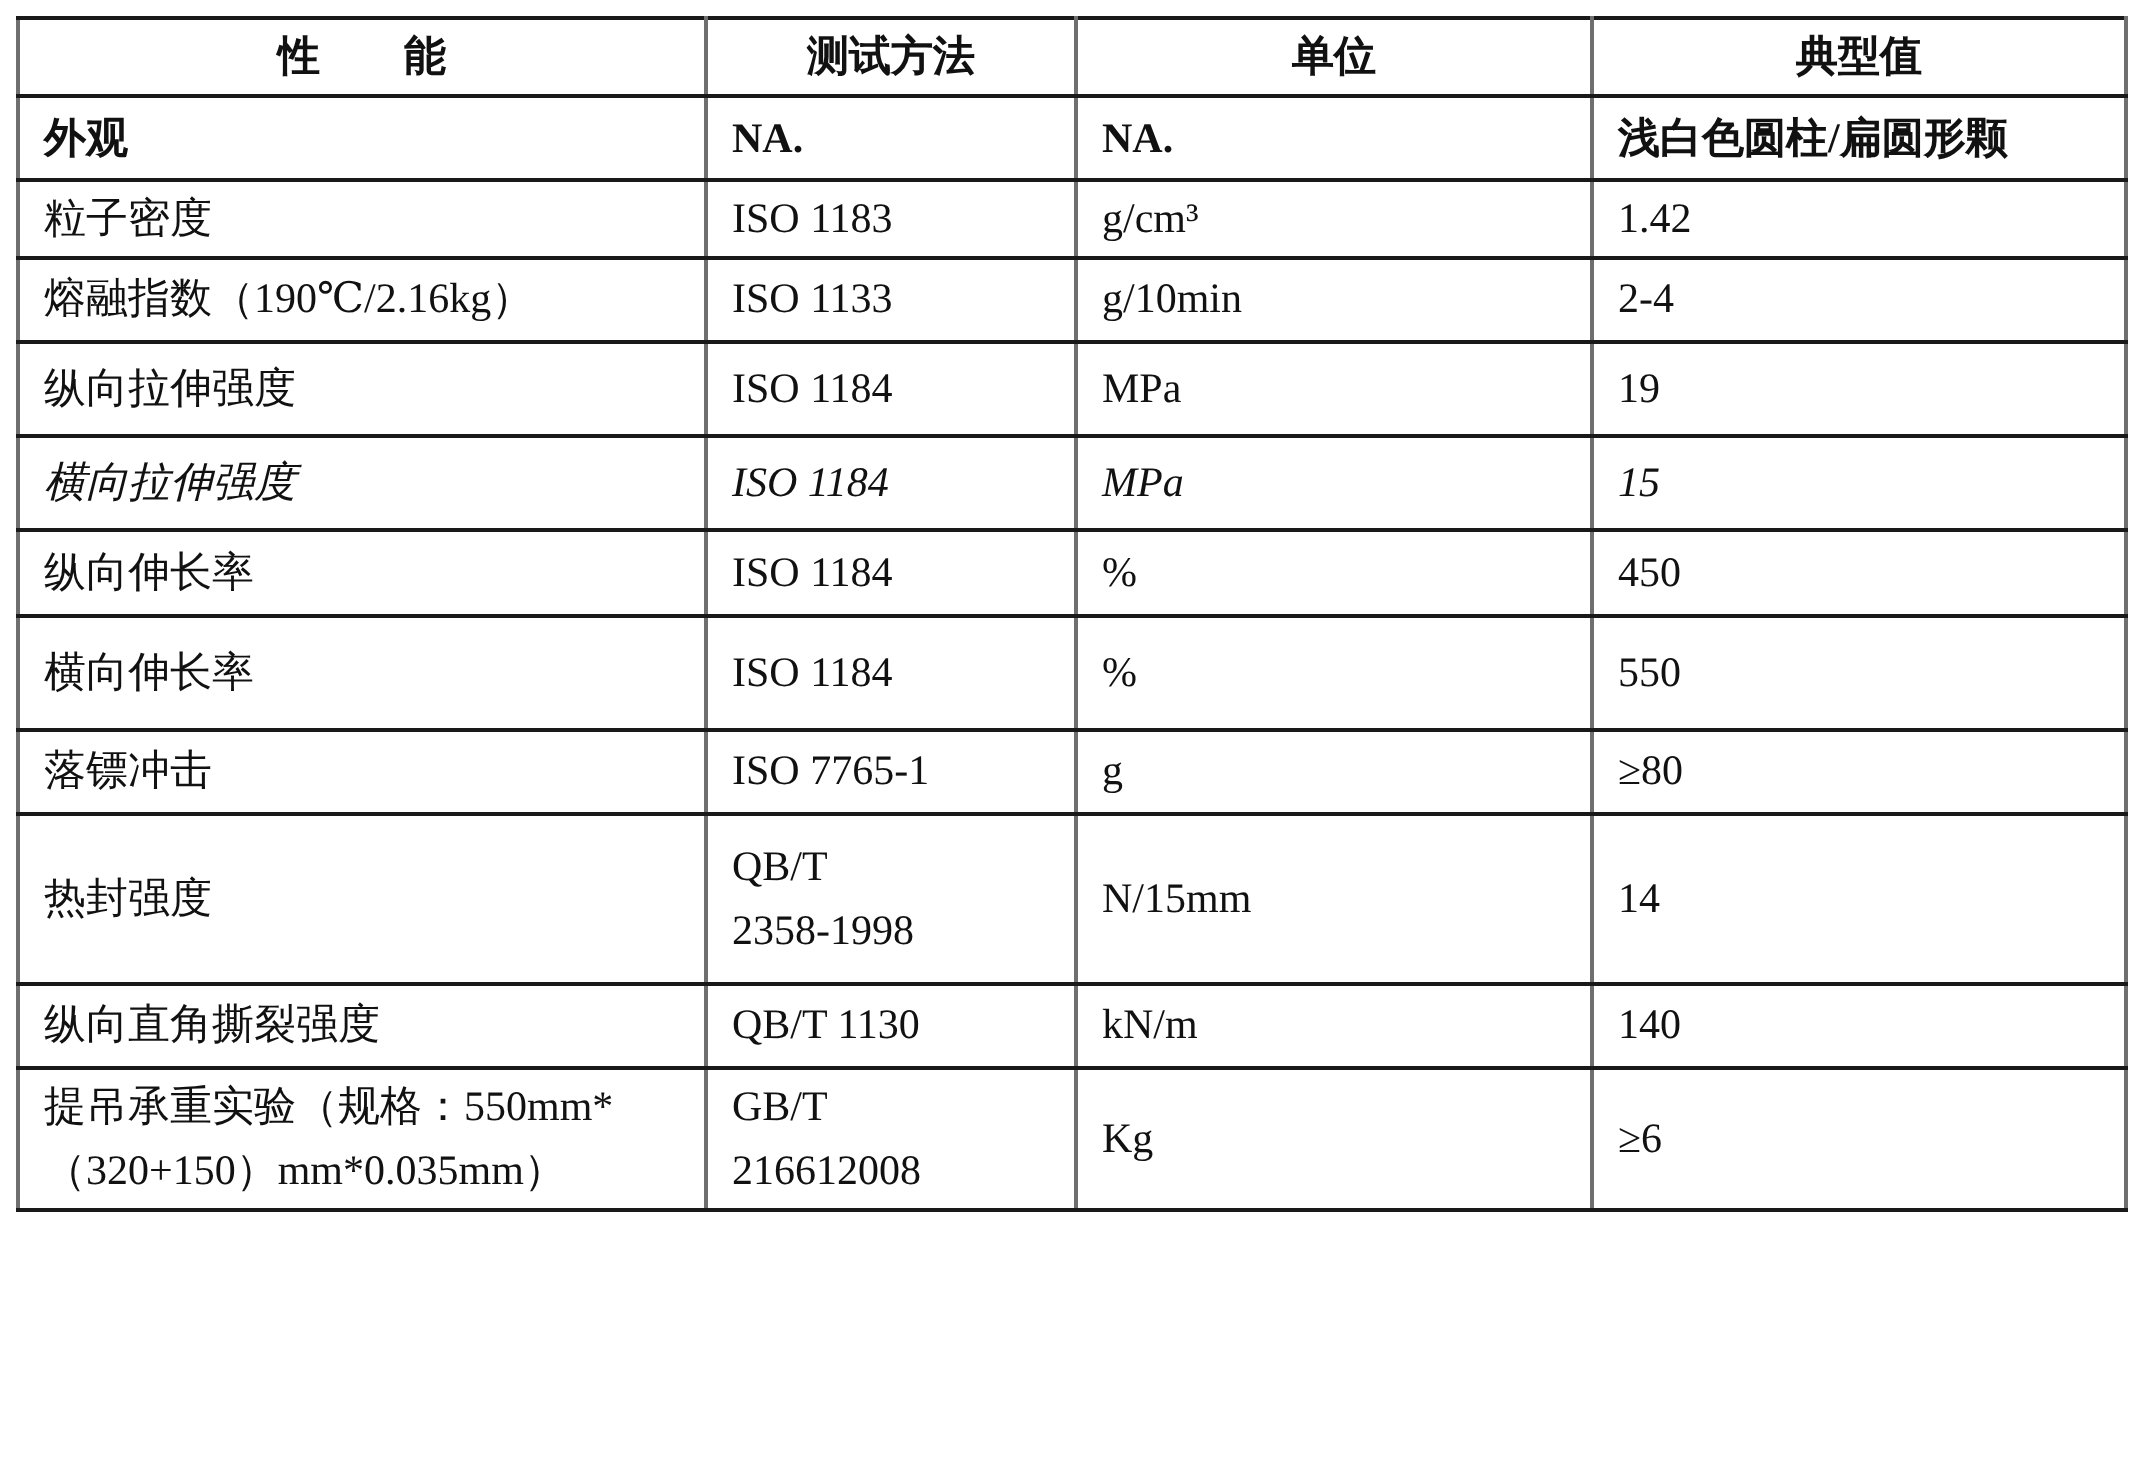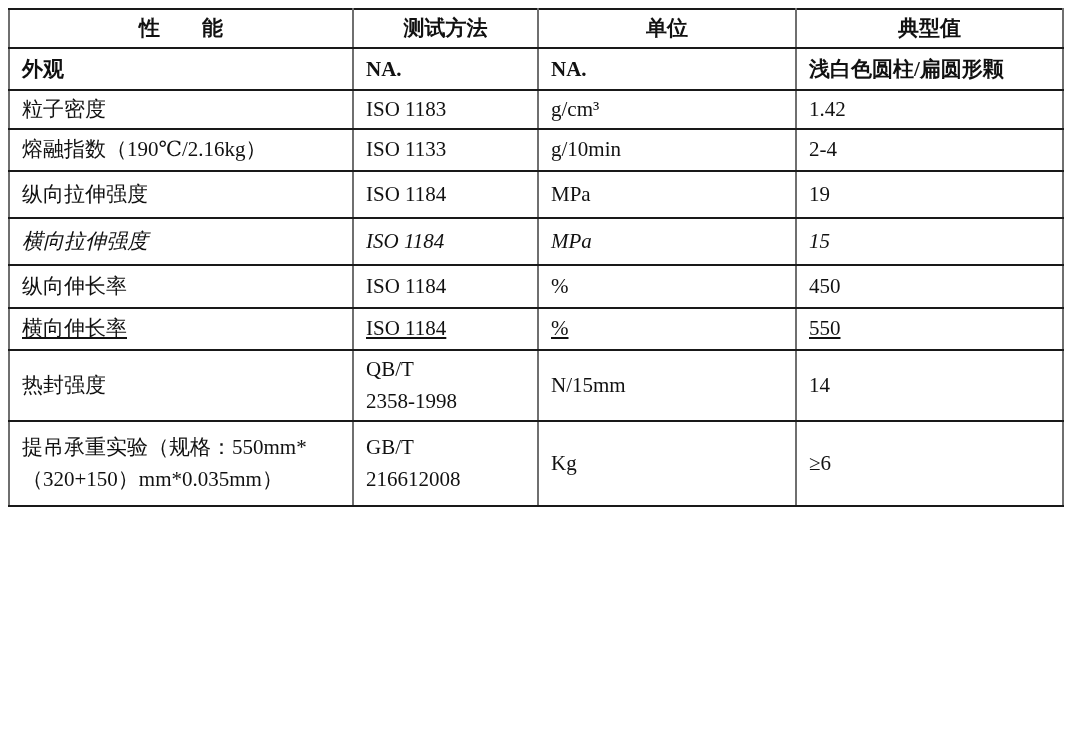--- a/index.html
+++ b/index.html
@@ -54,21 +54,21 @@
   }
   table.spec-table td { text-align: left; }
 
   thead tr { height: 39px; }
   tbody tr { height: 42px; }
   tbody tr:nth-child(1) { height: 42px; }
   tbody tr:nth-child(2) { height: 30px; }
   tbody tr:nth-child(4) { height: 47px; }
   tbody tr:nth-child(5) { height: 47px; font-style: italic; }
   tbody tr:nth-child(6) { height: 43px; }
-  tbody tr:nth-child(7) { height: 42px; text-decoration: underline; }
+  tbody tr:nth-child(7) { height: 57px; }
   tbody tr:nth-child(9) { height: 85px; }
   tbody tr:nth-child(11) { height: 41px; }
   tbody tr:nth-child(12) { height: 159px; }
 
   tbody tr.bold td { font-weight: bold; }
 </style>
 </head>
 <body>
 
 <div class="page">
@@ -124,25 +124,37 @@
           <td>%</td>
           <td>450</td>
         </tr>
         <tr>
           <td>横向伸长率</td>
           <td>ISO 1184</td>
           <td>%</td>
           <td>550</td>
         </tr>
         <tr>
+          <td>落镖冲击</td>
+          <td>ISO 7765-1</td>
+          <td>g</td>
+          <td>≥80</td>
+        </tr>
+        <tr>
           <td>热封强度</td>
           <td>QB/T
 2358-1998</td>
           <td>N/15mm</td>
           <td>14</td>
+        </tr>
+        <tr>
+          <td>纵向直角撕裂强度</td>
+          <td>QB/T 1130</td>
+          <td>kN/m</td>
+          <td>140</td>
         </tr>
         <tr>
           <td>提吊承重实验（规格：550mm*
 （320+150）mm*0.035mm）</td>
           <td>GB/T
 216612008</td>
           <td>Kg</td>
           <td>≥6</td>
         </tr>
       </tbody>

